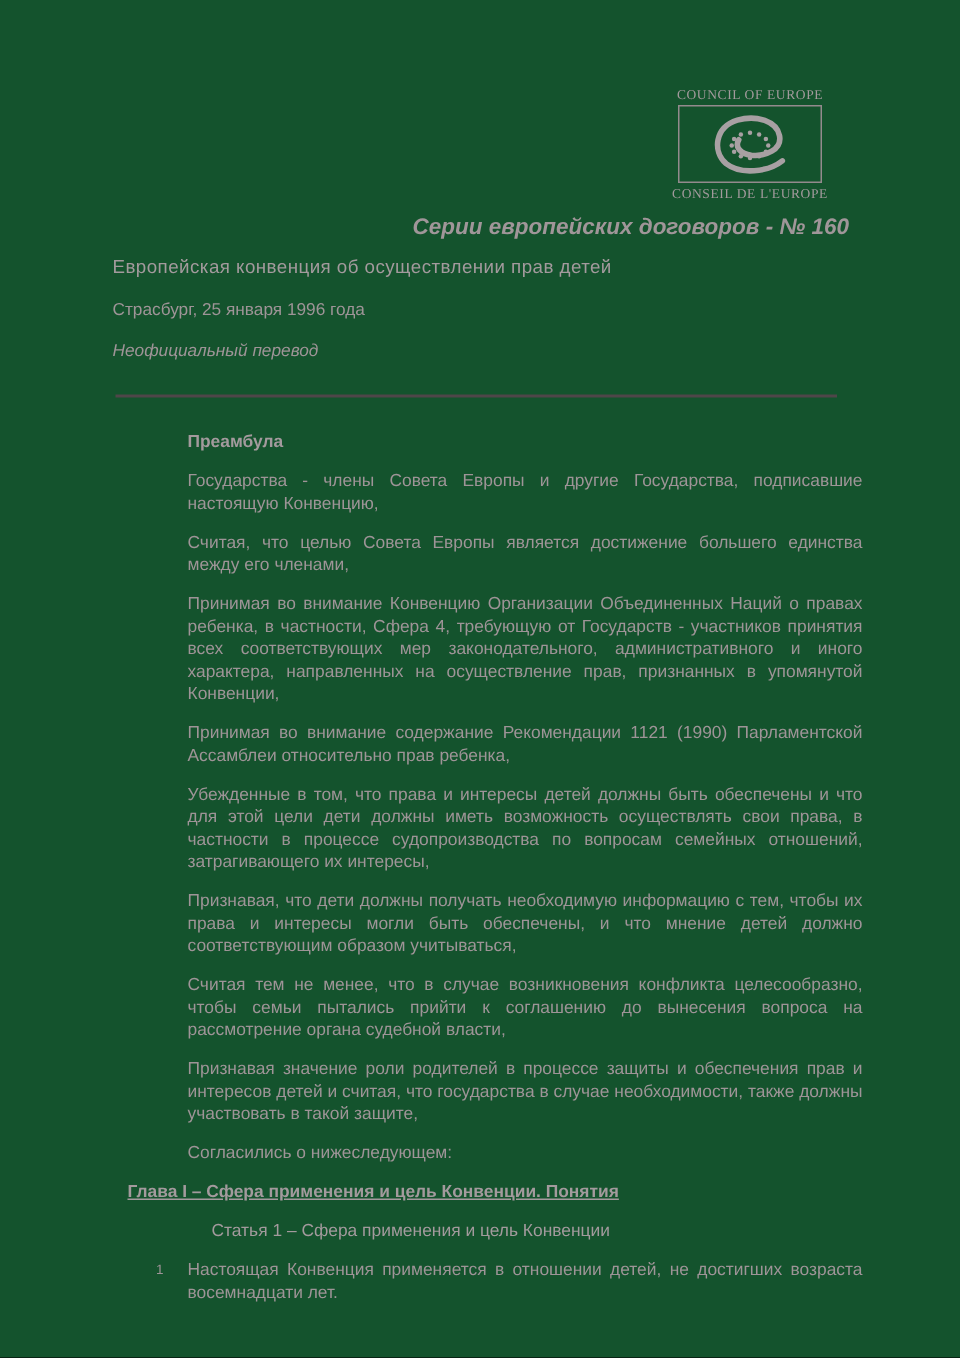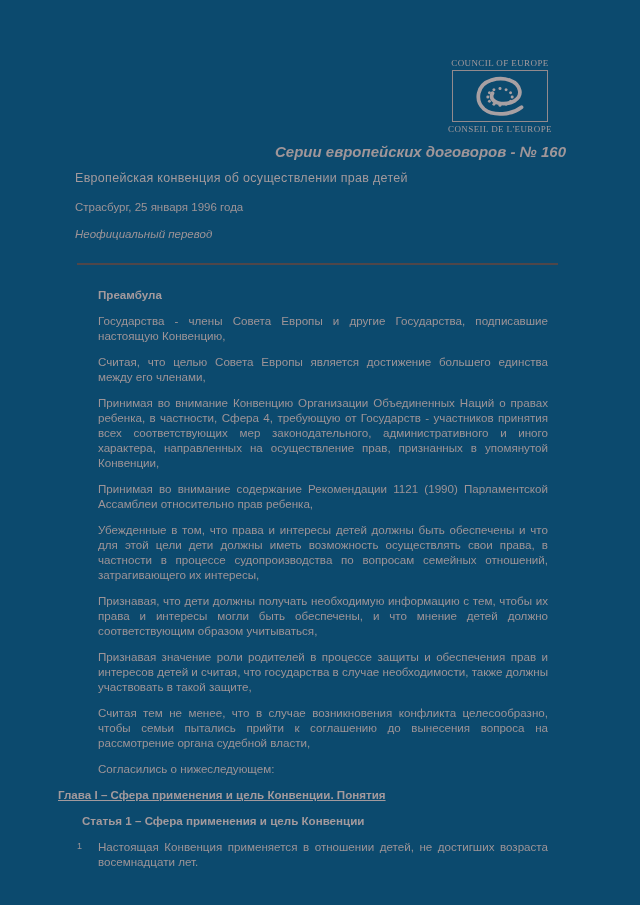--- a/index.html
+++ b/index.html
@@ -4,21 +4,21 @@
 <style>
   html, body {
     margin: 0;
     padding: 0;
     background: #000;
   }
   .page {
     position: relative;
     width: 640px;
     height: 905px;
-    background: #0c4a6e;
+    background: #14532d;
     font-family: "Liberation Sans", sans-serif;
     color: #9e9497;
     overflow: hidden;
   }
 
   
   .logo-block {
     position: absolute;
     top: 58px;
     left: 446px;
@@ -81,21 +81,21 @@
     left: 77px;
     top: 263px;
     width: 481px;
     height: 2px;
     background: #4f4649;
   }
 
   
   .content {
     position: absolute;
-    left: 58px;
+    left: 85px;
     top: 287px;
     width: 490px;
     font-size: 11.6px;
     line-height: 15px;
   }
   .indented { margin-left: 40px; }
   .content p {
     margin: 0 0 11px 0;
     text-align: justify;
   }
@@ -104,22 +104,22 @@
     margin-bottom: 11px;
     color: #a39a9d;
   }
   .chapter-heading {
     font-weight: bold;
     margin-bottom: 11px;
     color: #a39a9d;
     text-decoration: underline;
   }
   .article-heading {
-    font-weight: bold;
-    margin-left: 24px;
+    font-weight: normal;
+    margin-left: 56px;
     margin-bottom: 11px;
     color: #a39a9d;
   }
   .item-row { display: flex; }
   .item-number {
     width: 40px;
     box-sizing: border-box;
     padding-left: 19px;
     font-size: 9px;
     line-height: 15px;
@@ -172,22 +172,22 @@
 
   <div class="content">
     <div class="indented">
       <div class="preamble-heading">Преамбула</div>
       <p>Государства - члены Совета Европы и другие Государства, подписавшие настоящую Конвенцию,</p>
       <p>Считая, что целью Совета Европы является достижение большего единства между его членами,</p>
       <p>Принимая во внимание Конвенцию Организации Объединенных Наций о правах ребенка, в частности, Сфера 4, требующую от Государств - участников принятия всех соответствующих мер законодательного, административного и иного характера, направленных на осуществление прав, признанных в упомянутой Конвенции,</p>
       <p>Принимая во внимание содержание Рекомендации 1121 (1990) Парламентской Ассамблеи относительно прав ребенка,</p>
       <p>Убежденные в том, что права и интересы детей должны быть обеспечены и что для этой цели дети должны иметь возможность осуществлять свои права, в частности в процессе судопроизводства по вопросам семейных отношений, затрагивающего их интересы,</p>
       <p>Признавая, что дети должны получать необходимую информацию с тем, чтобы их права и интересы могли быть обеспечены, и что мнение детей должно соответствующим образом учитываться,</p>
+      <p>Считая тем не менее, что в случае возникновения конфликта целесообразно, чтобы семьи пытались прийти к соглашению до вынесения вопроса на рассмотрение органа судебной власти,</p>
       <p>Признавая значение роли родителей в процессе защиты и обеспечения прав и интересов детей и считая, что государства в случае необходимости, также должны участвовать в такой защите,</p>
-      <p>Считая тем не менее, что в случае возникновения конфликта целесообразно, чтобы семьи пытались прийти к соглашению до вынесения вопроса на рассмотрение органа судебной власти,</p>
       <p>Согласились о нижеследующем:</p>
     </div>
 
     <div class="chapter-heading">Глава I – Сфера применения и цель Конвенции. Понятия</div>
 
     <div class="article-heading">Статья 1 – Сфера применения и цель Конвенции</div>
 
     <div class="item-row">
       <span class="item-number">1</span>
       <p class="item-text">Настоящая Конвенция применяется в отношении детей, не достигших возраста восемнадцати лет.</p>

